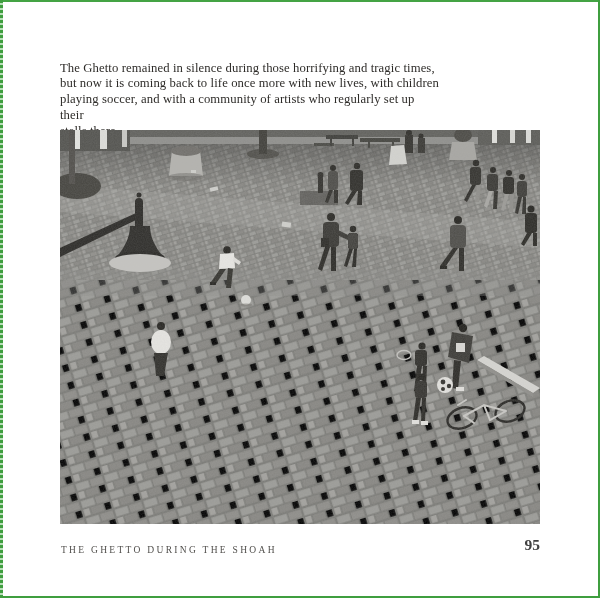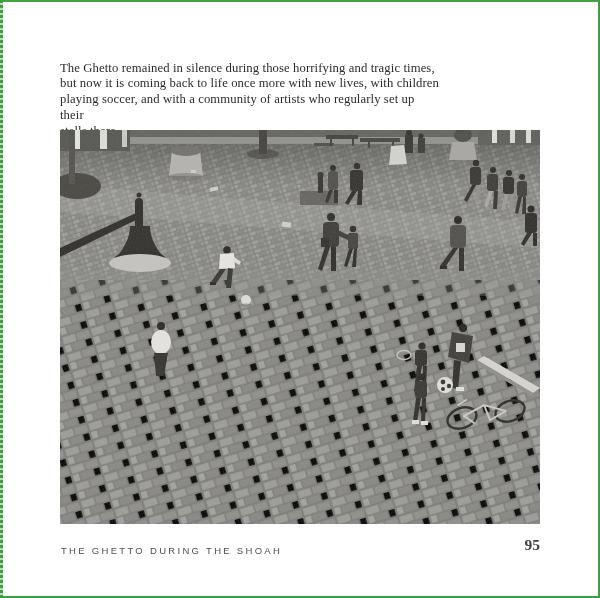--- a/index.html
+++ b/index.html
@@ -21,21 +21,21 @@
     white-space:pre-line;letter-spacing:.1px;
   }
   .photo{
     position:absolute;left:60px;top:130px;width:480px;height:394px;
     background:#8f8f8c;overflow:hidden;
   }
   .photo svg{display:block;width:100%;height:100%;}
   .running-title{
     position:absolute;left:61px;top:545px;
     font-size:9.5px;letter-spacing:2.3px;color:#514f4c;
-    font-family:Liberation Sans, sans-serif;
+    font-family:Liberation Serif, serif;
     text-align:center;
   }
   .page-number{
     position:absolute;right:60px;top:536px;
     font-size:15.5px;font-weight:bold;color:#404040;
     font-family:"Liberation Serif","DejaVu Serif",serif;
   }
 </style>
 </head>
 <body>

